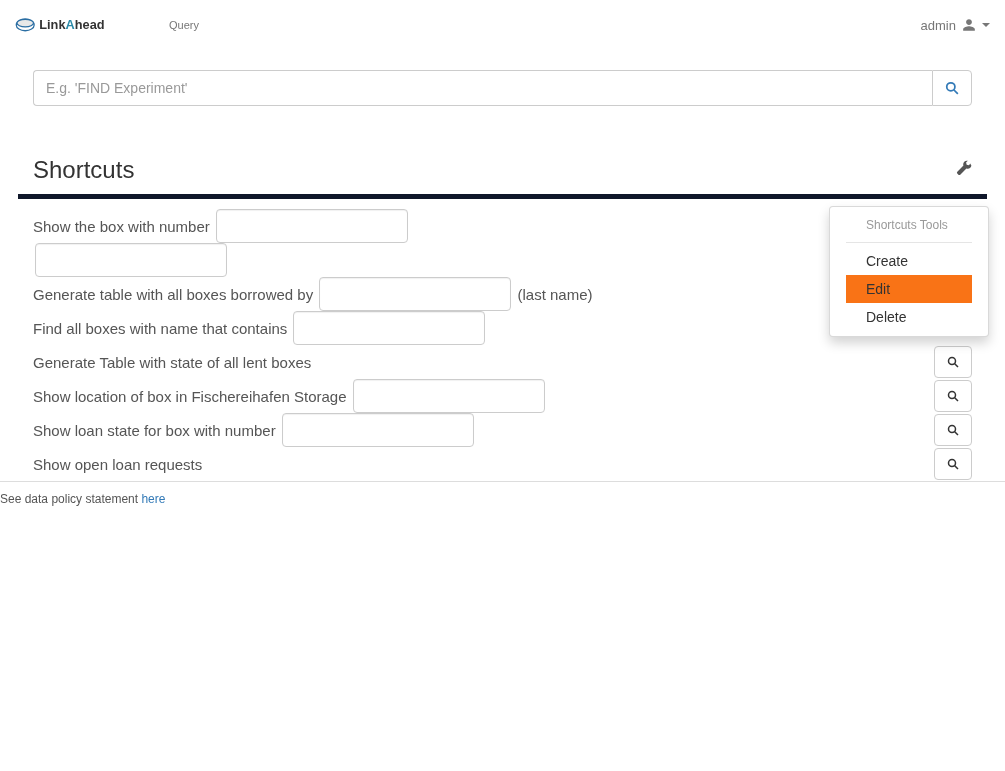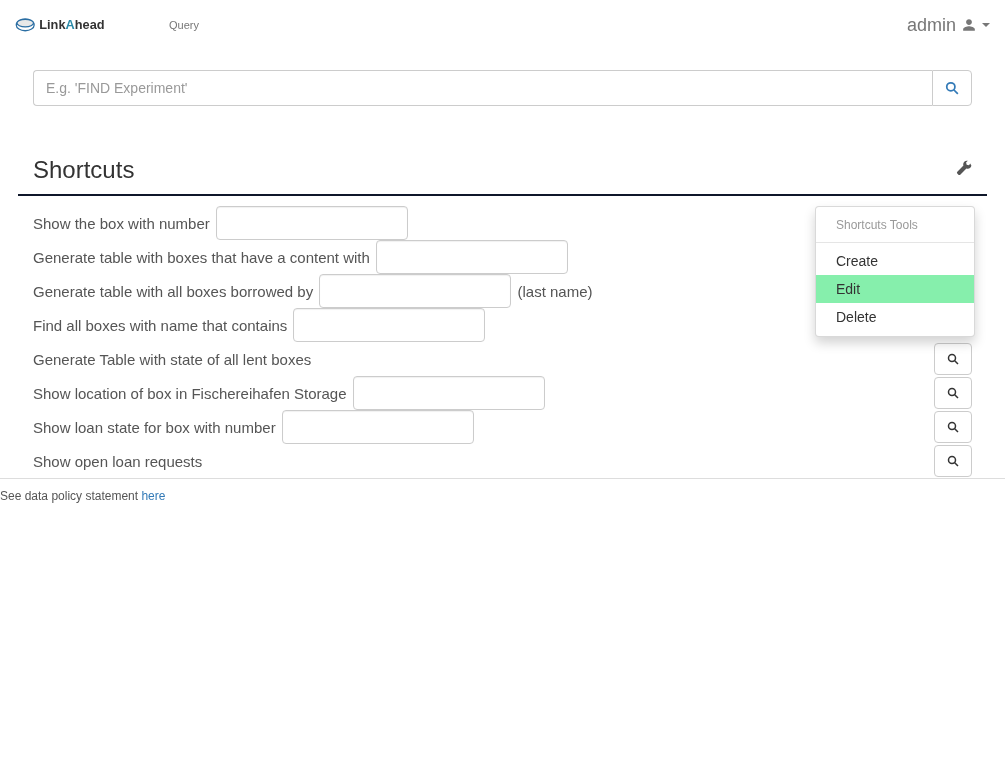--- a/index.html
+++ b/index.html
@@ -28,21 +28,21 @@
   .navbar .logo svg { width: 115px; height: 24px; }
   .navbar .navlink {
     color: #777;
     font-size: 11px;
     padding: 10px 15px;
     cursor: pointer;
   }
   .navbar .spacer { flex: 1; }
   .navbar .user {
     color: #777;
-    font-size: 18px;
+    font-size: 13px;
     display: flex;
     align-items: center;
     gap: 6px;
     cursor: pointer;
   }
   .navbar .user .caret {
     width: 0; height: 0;
     border-left: 4px solid transparent;
     border-right: 4px solid transparent;
     border-top: 4px solid #777;
@@ -82,21 +82,21 @@
   }
 
   
   .shortcuts-wrap {
     padding: 50px 18px 0 18px;
     position: relative;
   }
   .shortcuts-header {
     display: flex;
     align-items: center;
-    border-bottom: 2px solid #0f172a;
+    border-bottom: 5px solid #0f172a;
     padding: 0 15px 10px 15px;
   }
   .shortcuts-title {
     font-size: 24px;
     font-weight: 400;
     color: #333;
     margin: 0;
     flex: 1;
   }
   .wrench-btn {
@@ -143,47 +143,47 @@
     display: flex;
     align-items: center;
     justify-content: center;
   }
   .row-search-btn svg { width: 12px; height: 12px; }
 
   
   .tools-menu {
     position: absolute;
     top: 100px;
-    right: 30px;
+    right: 16px;
     width: 160px;
     background: #fff;
     border: 1px solid rgba(0,0,0,.15);
     border-radius: 4px;
     box-shadow: 0 6px 12px rgba(0,0,0,.175);
-    padding: 5px 0;
+    padding: 5px 16px;
     z-index: 10;
   }
   .tools-menu .menu-header {
     font-size: 12px;
     color: #999;
     padding: 6px 20px;
   }
   .tools-menu .menu-div {
     height: 1px;
     background: #e5e5e5;
     margin: 4px 0;
   }
   .tools-menu .menu-item {
     padding: 6px 20px;
     font-size: 14px;
     color: #333;
     cursor: pointer;
   }
   .tools-menu .menu-item.hover {
-    background: #86efac;
+    background: #f97316;
   }
 
   
   .footer {
     border-top: 1px solid #ddd;
     margin-top: 0;
     padding: 10px 0 10px 0;
     font-size: 12px;
     color: #555;
   }
@@ -238,21 +238,20 @@
   </div>
 
   <div class="shortcut-list" id="shortcut-list">
 
   <div class="shortcut-row">
         <span class="shortcut-label-part">Show the box with number </span>
         <input class="shortcut-input" type="text" style="">
         <div class="row-spacer"></div>
       </div>
       <div class="shortcut-row">
-        <span class="shortcut-label-part">Generate table with boxes that have a content with </span>
         <input class="shortcut-input" type="text" style="">
         <div class="row-spacer"></div>
       </div>
       <div class="shortcut-row">
         <span class="shortcut-label-part">Generate table with all boxes borrowed by </span>
         <input class="shortcut-input" type="text" style="">
         <span class="shortcut-label-part"> (last name)</span>
         <div class="row-spacer"></div>
         <button class="row-search-btn">
           <svg width="12" height="12" viewBox="0 0 24 24" fill="none" stroke="#333" stroke-width="3">

